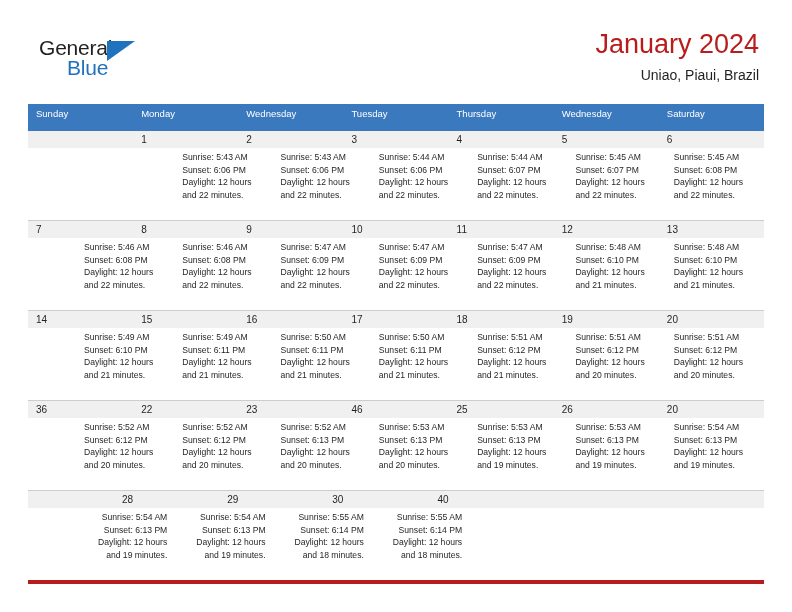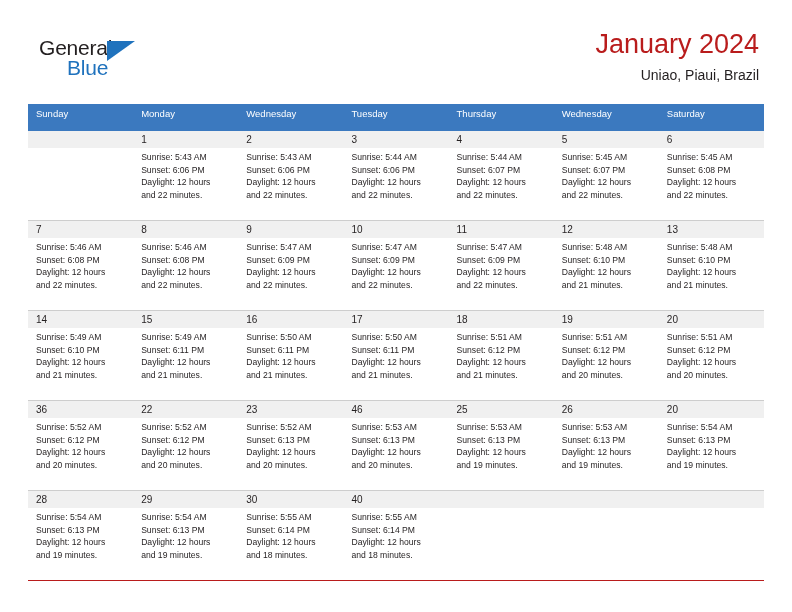--- a/index.html
+++ b/index.html
@@ -102,39 +102,41 @@
     line-height: 19px;
     padding-left: 8px;
     box-sizing: border-box;
     white-space: nowrap;
     overflow: hidden;
   }
   .week-row {
     border-bottom: 1px solid #cdcdcd;
   }
   .week-row:last-child {
-    border-bottom: 1px solid #b91c1c;
+    border-bottom: 4px solid #b91c1c;
+    text-align: right;
   }
   .daynum-row {
     display: flex;
     background: #f0f0f0;
     height: 17px;
   }
   .daynum-cell {
     flex: 1 1 0;
     font-size: 10px;
     line-height: 17px;
     padding-left: 8px;
     box-sizing: border-box;
     color: #231f20;
   }
   .info-row {
     display: flex;
     background: #ffffff;
     min-height: 72px;
+    margin-left: 48px;
   }
   .info-cell {
     flex: 1 1 0;
     padding: 3px 7px 6px 8px;
     box-sizing: border-box;
     font-size: 8.6px;
     line-height: 12.6px;
     color: #231f20;
   }
   .info-line {

